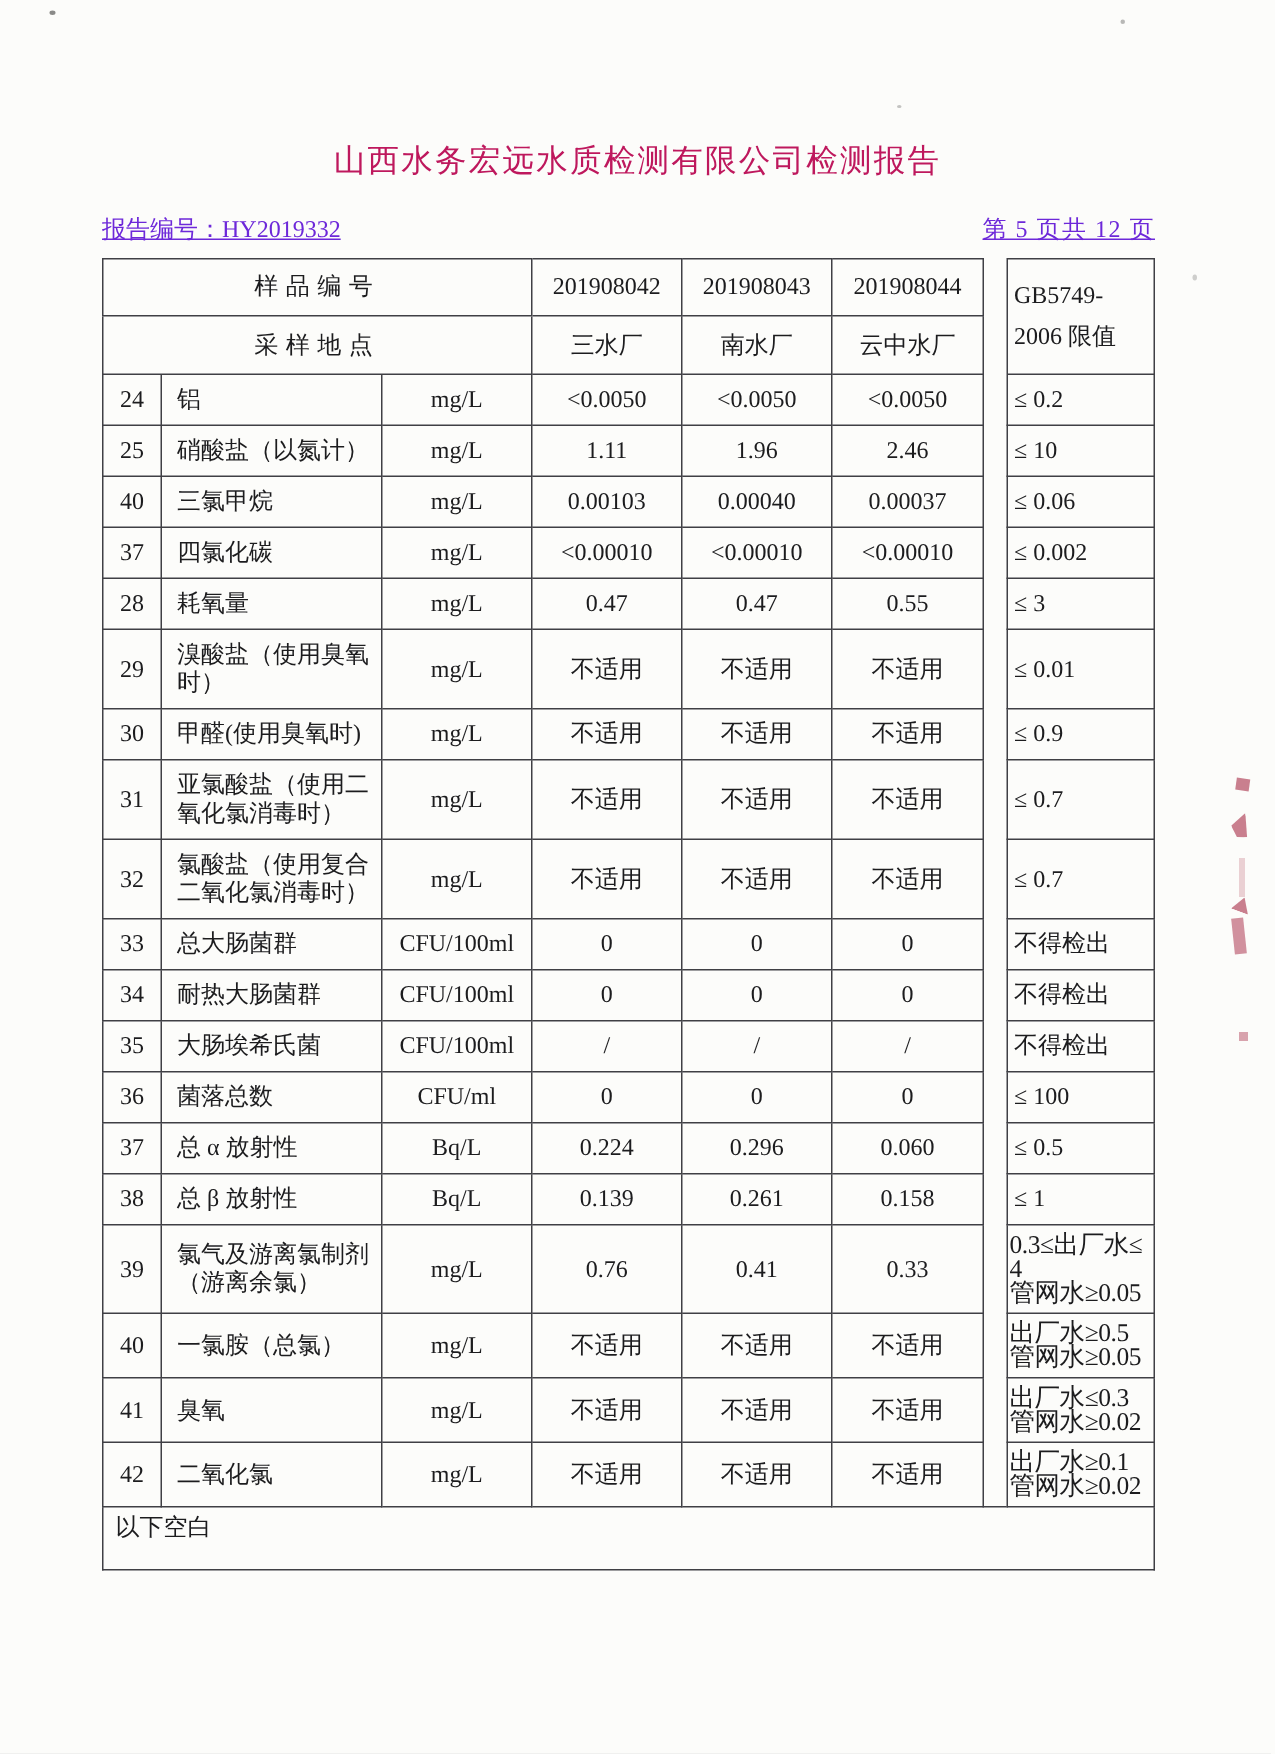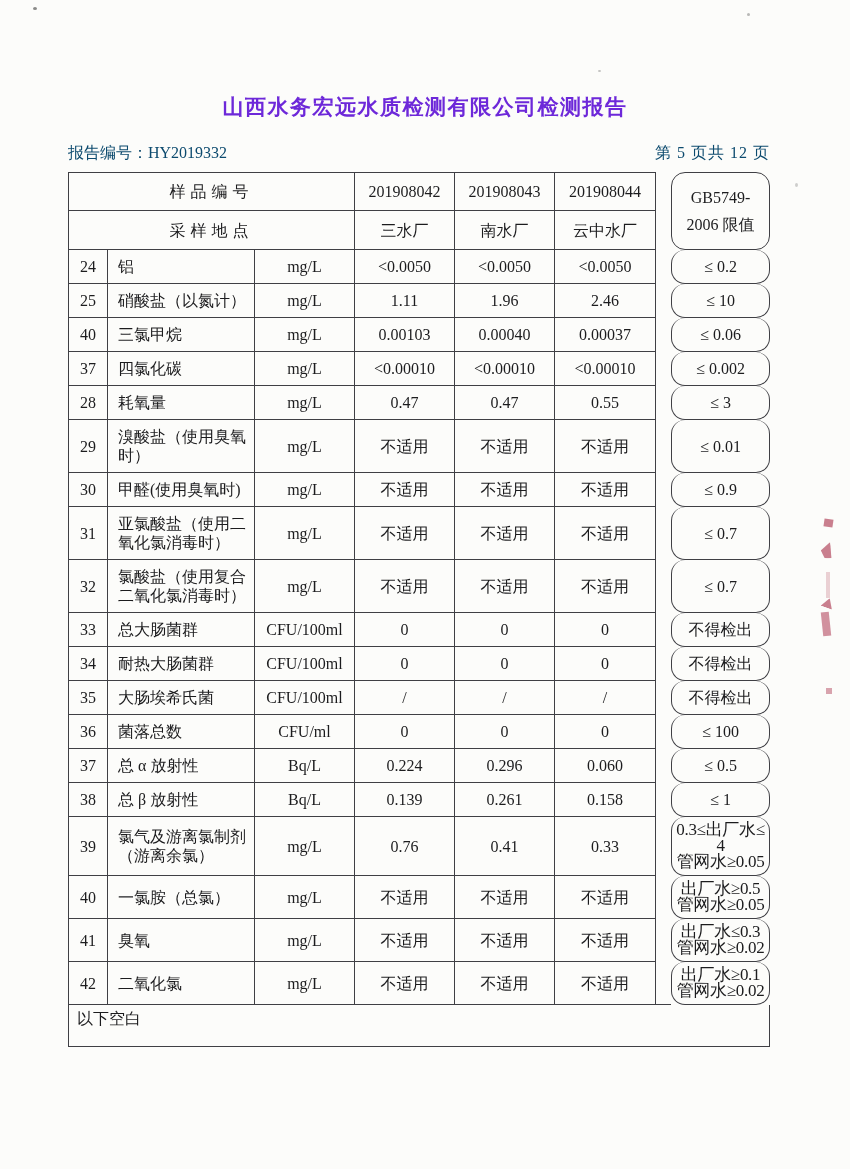--- a/index.html
+++ b/index.html
@@ -9,31 +9,32 @@
     background:#fcfcfa;
     font-family:"Liberation Serif","DejaVu Serif",serif;
     color:#1c1c1e;
     overflow:hidden;
     box-sizing:border-box;
   }
   .title{
     padding-top:93px;
     text-align:center;
     font-size:21px;
-    font-weight:700;
+    font-weight:400;
     letter-spacing:1.5px;
-    color:#6d28d9;
+    color:#be185d;
   }
   .meta{
     display:flex;
     justify-content:space-between;
     align-items:flex-end;
     margin:22px 80px 8px 68px;
     font-size:16px;
-    color:#0c4a6e;
+    color:#6d28d9;
+    text-decoration:underline;
   }
   .meta .pageno{letter-spacing:1px;text-align:center;}
   table.report{
     margin-left:68px;
     border-collapse:separate;
     border-spacing:0;
     table-layout:fixed;
     width:702px;
   }
   td{
@@ -46,22 +47,21 @@
   }
   
   td.main{border-right:1.6px solid #3f3f44;border-bottom:1.6px solid #3f3f44;}
   td.bl{border-left:1.6px solid #3f3f44;}
   td.bt{border-top:1.6px solid #3f3f44;}
   td.gap{border:none;padding:0;}
   td.limit{
     border-left:1.6px solid #3f3f44;
     border-right:1.6px solid #3f3f44;
     border-bottom:1.6px solid #3f3f44;
-    text-align:center;
-    border-radius:14px;
+    text-align:left;
   }
   td.limit.small{
     font-size:17px;
     line-height:16px;
     letter-spacing:-0.3px;
     white-space:pre-line;
     padding:5px 1px;
   }
   td.c{text-align:center;}
   td.l{text-align:left;padding-left:10px;}

